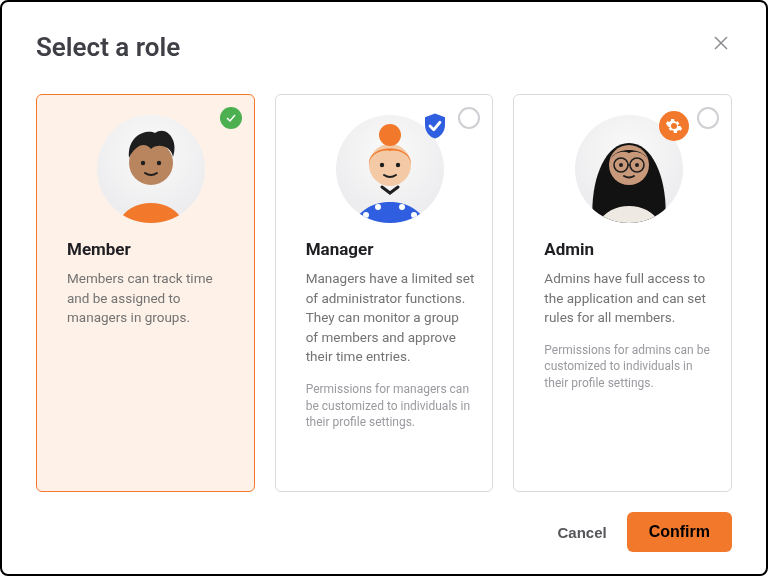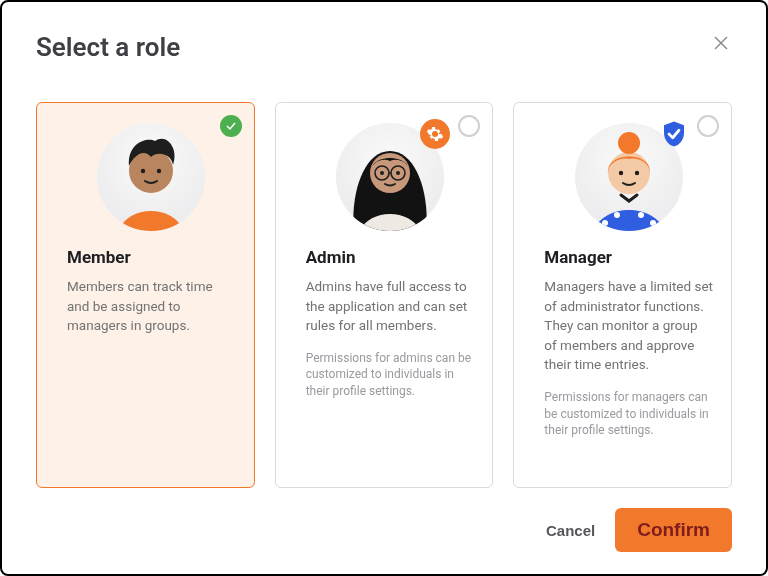--- a/index.html
+++ b/index.html
@@ -8,21 +8,21 @@
     width: 768px; height: 576px;
     background: #fff;
     border: 2px solid #000;
     border-radius: 8px;
     display: flex; flex-direction: column;
     padding: 30px 34px 22px 34px;
     position: relative;
   }
   .header {
     display: flex; justify-content: space-between; align-items: flex-start;
-    margin-bottom: 40px;
+    margin-bottom: 32px;
   }
   .title {
     font-size: 26px; font-weight: 600; color: #3f3f46;
   }
   .close-btn {
     width: 22px; height: 22px; cursor: pointer;
     display: flex; align-items: center; justify-content: center;
     color: #8a8a8f;
   }
   .close-btn svg { width: 18px; height: 18px; stroke: currentColor; stroke-width: 2; }
@@ -75,21 +75,21 @@
   }
 
   .footer {
     display: flex; justify-content: flex-end; align-items: center; gap: 10px;
   }
   .btn-cancel {
     font-size: 15px; font-weight: 600; color: #56565b;
     background: none; border: none; cursor: pointer; padding: 8px 10px;
   }
   .btn-confirm {
-    font-size: 19px; font-weight: 600; color: #7f1d1d;
+    font-size: 16px; font-weight: 600; color: #000000;
     background: #f2792b; border: none; border-radius: 6px;
     padding: 11px 22px; cursor: pointer;
   }
 
   
   .badge {
     position: absolute; top: -4px; right: -6px;
     width: 30px; height: 30px;
     display: flex; align-items: center; justify-content: center;
   }
@@ -135,55 +135,20 @@
             <path d="M32 43 C30 20 50 14 58 18 C70 10 82 26 76 42 C74 30 60 28 54 34 C48 26 38 30 32 43 Z" fill="#1e1e1e"></path>
             <circle cx="46" cy="48" r="2.2" fill="#1e1e1e"></circle>
             <circle cx="62" cy="48" r="2.2" fill="#1e1e1e"></circle>
             <path d="M48 58 Q54 62 60 58" stroke="#1e1e1e" stroke-width="2" fill="none" stroke-linecap="round"></path>
           </g>
         </svg>
       </div>
     </div>
     <div class="role-name">Member</div>
     <div class="role-desc">Members can track time and be assigned to managers in groups.</div>
-  </div>
-
-  <div class="card">
-    <div class="indicator empty"></div>
-    <div class="avatar-wrap">
-      <div class="avatar-circle">
-        <svg viewBox="0 0 108 108" width="108" height="108">
-          <defs>
-              <clipPath id="c3">
-                <circle cx="54" cy="54" r="54"></circle>
-              </clipPath>
-            </defs>
-          <g clip-path="url(#c3)">
-            <path d="M18 110 C14 70 28 28 54 28 C80 28 94 70 90 110 Z" fill="#121212"></path>
-            <path d="M22 118 C22 82 86 82 86 118 Z" fill="#efe9e3"></path>
-            <circle cx="54" cy="50" r="20" fill="#c8987a"></circle>
-            <path d="M34 50 C34 30 74 30 74 50 C74 40 62 34 54 38 C46 34 34 40 34 50 Z" fill="#121212"></path>
-            <circle cx="46" cy="50" r="7" fill="none" stroke="#1e1e1e" stroke-width="1.6"></circle>
-            <circle cx="62" cy="50" r="7" fill="none" stroke="#1e1e1e" stroke-width="1.6"></circle>
-            <line x1="53" y1="50" x2="55" y2="50" stroke="#1e1e1e" stroke-width="1.6"></line>
-            <circle cx="46" cy="50" r="2" fill="#1e1e1e"></circle>
-            <circle cx="62" cy="50" r="2" fill="#1e1e1e"></circle>
-            <path d="M49 61 Q54 64 59 61" stroke="#1e1e1e" stroke-width="2" fill="none" stroke-linecap="round"></path>
-          </g>
-        </svg>
-        <div class="badge badge-gear">
-          <svg viewBox="0 0 24 24">
-            <path d="M12 8a4 4 0 1 0 0 8 4 4 0 0 0 0-8zm9 4a8.9 8.9 0 0 1-.1 1.3l2 1.6-2 3.4-2.4-.9a7 7 0 0 1-2.2 1.3l-.4 2.6h-4l-.4-2.6a7 7 0 0 1-2.2-1.3l-2.4.9-2-3.4 2-1.6A8.9 8.9 0 0 1 3 12c0-.4 0-.9.1-1.3l-2-1.6 2-3.4 2.4.9A7 7 0 0 1 7.7 5.3L8.1 2.7h4l.4 2.6a7 7 0 0 1 2.2 1.3l2.4-.9 2 3.4-2 1.6c.1.4.1.9.1 1.3z"></path>
-          </svg>
-        </div>
-      </div>
-    </div>
-    <div class="role-name">Admin</div>
-    <div class="role-desc">Admins have full access to the application and can set rules for all members.</div>
-    <div class="role-note">Permissions for admins can be customized to individuals in their profile settings.</div>
   </div>
 
   <div class="card">
     <div class="indicator empty"></div>
     <div class="avatar-wrap">
       <div class="avatar-circle">
         <svg viewBox="0 0 108 108" width="108" height="108">
           <defs>
               <clipPath id="c2">
                 <circle cx="54" cy="54" r="54"></circle>
@@ -210,18 +175,53 @@
             <polyline points="8,12 11,15 16,9" stroke="#fff" stroke-width="2.2" fill="none" stroke-linecap="round" stroke-linejoin="round"></polyline>
           </svg>
         </div>
       </div>
     </div>
     <div class="role-name">Manager</div>
     <div class="role-desc">Managers have a limited set of administrator functions. They can monitor a group of members and approve their time entries.</div>
     <div class="role-note">Permissions for managers can be customized to individuals in their profile settings.</div>
   </div>
 
+  <div class="card">
+    <div class="indicator empty"></div>
+    <div class="avatar-wrap">
+      <div class="avatar-circle">
+        <svg viewBox="0 0 108 108" width="108" height="108">
+          <defs>
+              <clipPath id="c3">
+                <circle cx="54" cy="54" r="54"></circle>
+              </clipPath>
+            </defs>
+          <g clip-path="url(#c3)">
+            <path d="M18 110 C14 70 28 28 54 28 C80 28 94 70 90 110 Z" fill="#121212"></path>
+            <path d="M22 118 C22 82 86 82 86 118 Z" fill="#efe9e3"></path>
+            <circle cx="54" cy="50" r="20" fill="#c8987a"></circle>
+            <path d="M34 50 C34 30 74 30 74 50 C74 40 62 34 54 38 C46 34 34 40 34 50 Z" fill="#121212"></path>
+            <circle cx="46" cy="50" r="7" fill="none" stroke="#1e1e1e" stroke-width="1.6"></circle>
+            <circle cx="62" cy="50" r="7" fill="none" stroke="#1e1e1e" stroke-width="1.6"></circle>
+            <line x1="53" y1="50" x2="55" y2="50" stroke="#1e1e1e" stroke-width="1.6"></line>
+            <circle cx="46" cy="50" r="2" fill="#1e1e1e"></circle>
+            <circle cx="62" cy="50" r="2" fill="#1e1e1e"></circle>
+            <path d="M49 61 Q54 64 59 61" stroke="#1e1e1e" stroke-width="2" fill="none" stroke-linecap="round"></path>
+          </g>
+        </svg>
+        <div class="badge badge-gear">
+          <svg viewBox="0 0 24 24">
+            <path d="M12 8a4 4 0 1 0 0 8 4 4 0 0 0 0-8zm9 4a8.9 8.9 0 0 1-.1 1.3l2 1.6-2 3.4-2.4-.9a7 7 0 0 1-2.2 1.3l-.4 2.6h-4l-.4-2.6a7 7 0 0 1-2.2-1.3l-2.4.9-2-3.4 2-1.6A8.9 8.9 0 0 1 3 12c0-.4 0-.9.1-1.3l-2-1.6 2-3.4 2.4.9A7 7 0 0 1 7.7 5.3L8.1 2.7h4l.4 2.6a7 7 0 0 1 2.2 1.3l2.4-.9 2 3.4-2 1.6c.1.4.1.9.1 1.3z"></path>
+          </svg>
+        </div>
+      </div>
+    </div>
+    <div class="role-name">Admin</div>
+    <div class="role-desc">Admins have full access to the application and can set rules for all members.</div>
+    <div class="role-note">Permissions for admins can be customized to individuals in their profile settings.</div>
+  </div>
+
 </div>
 
 <div class="footer">
   <button class="btn-cancel">Cancel</button>
   <button class="btn-confirm">Confirm</button>
 </div>
 
 </body></html>

